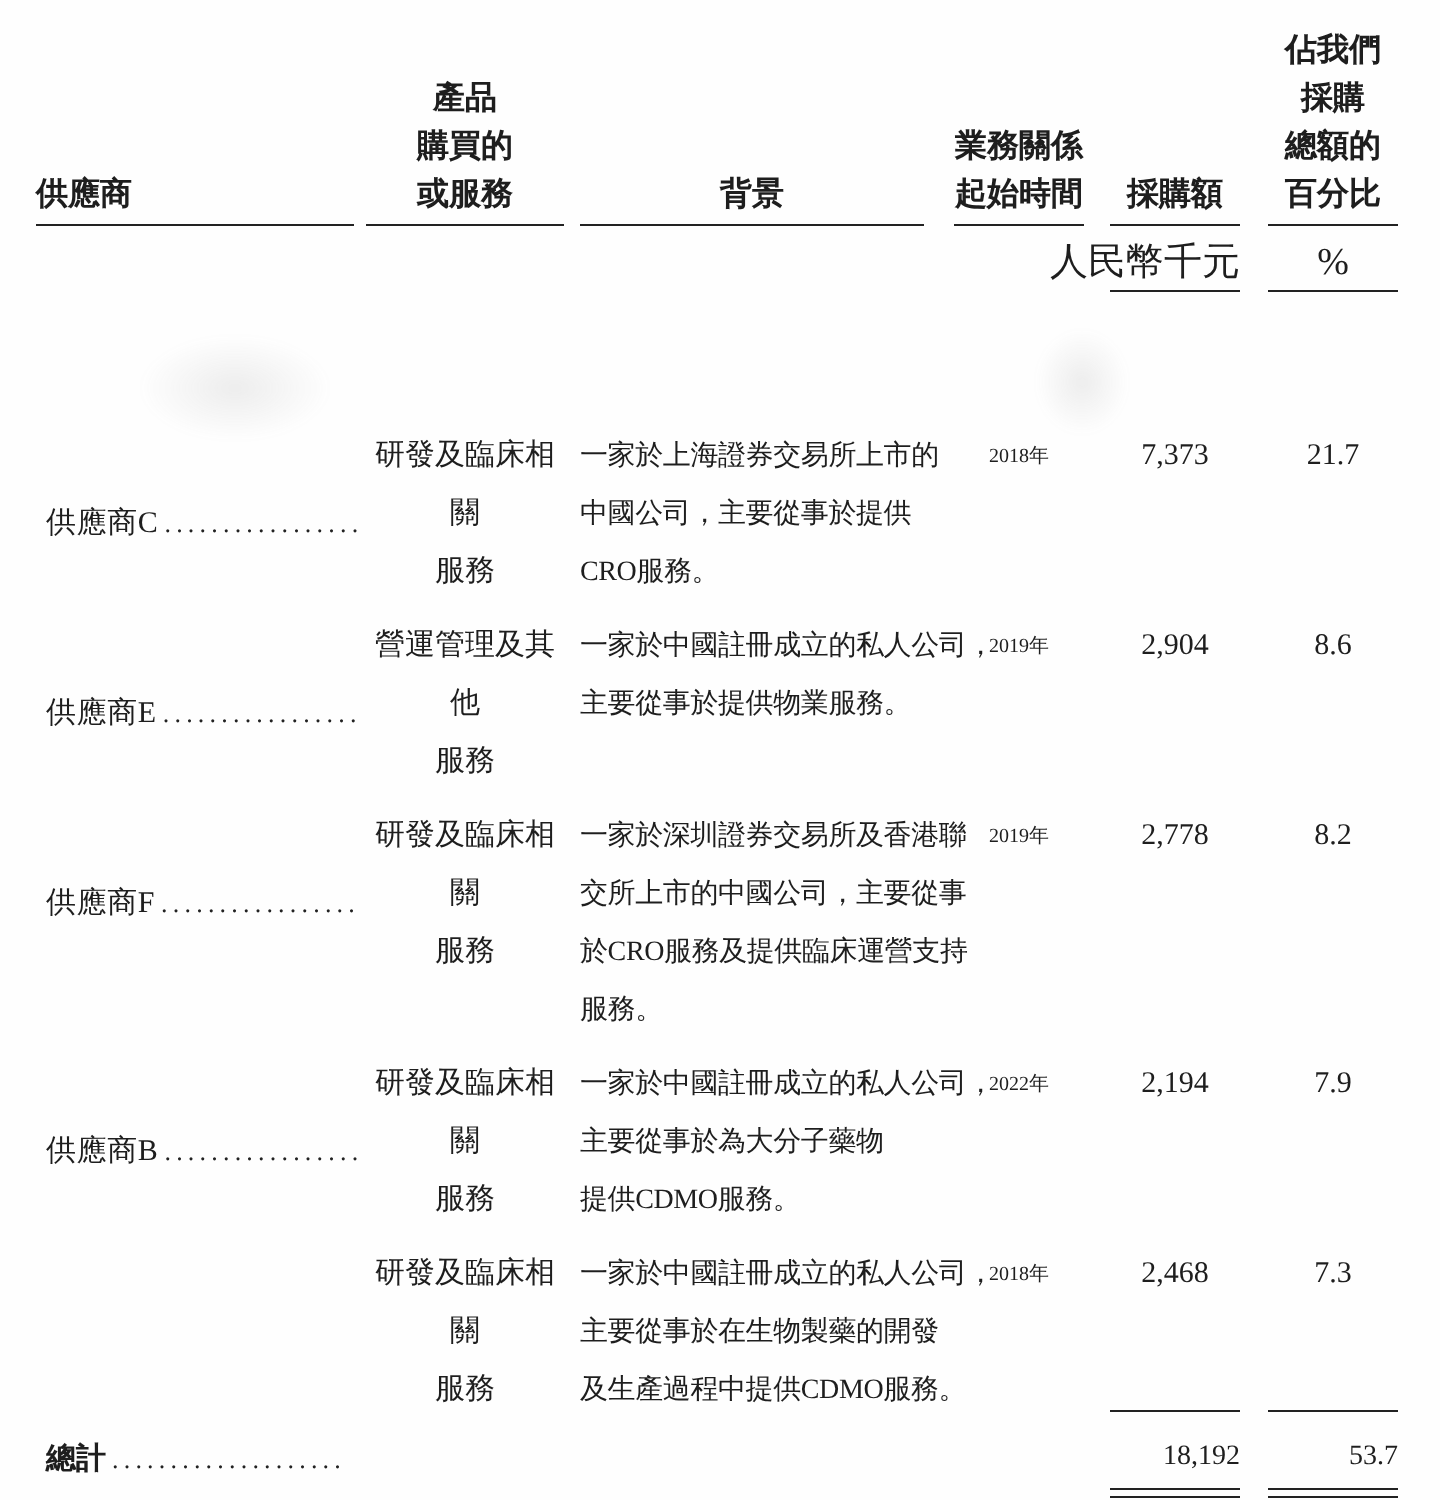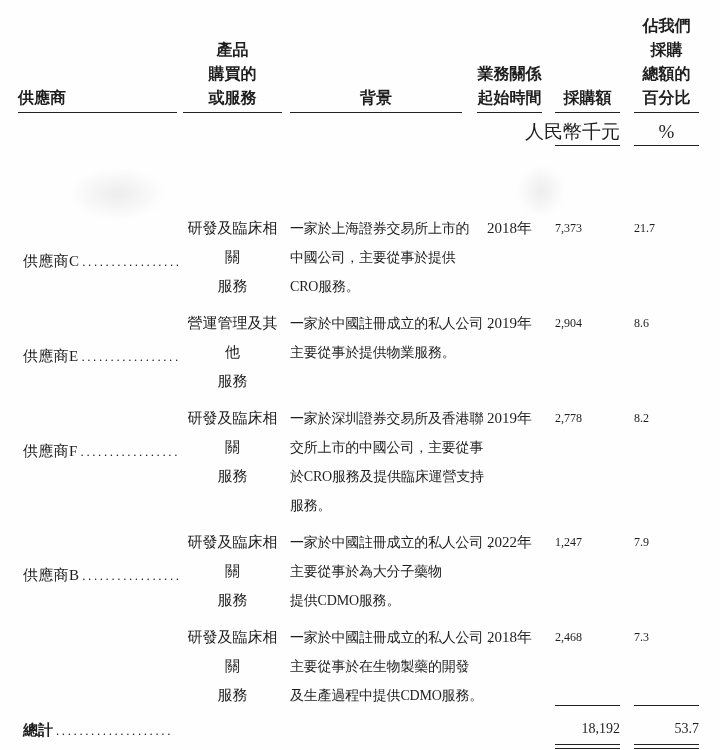--- a/index.html
+++ b/index.html
@@ -55,22 +55,22 @@
     letter-spacing:2.6px;
     padding-left:3px;
     color:#222;
   }
   .trow .c2{font-size:15px;line-height:29px;text-align:center;}
   .trow .c3{
     font-size:14px;line-height:29px;text-align:left;
     letter-spacing:-0.2px;
   }
   .trow .c3 .tl{padding-left:13px;text-indent:-13px;white-space:nowrap;}
-  .trow .c4{font-size:15px;line-height:29px;text-align:center;white-space:nowrap;}
-  .trow .c5,.trow .c6{font-size:12px;line-height:29px;text-align:left;white-space:nowrap;}
+  .trow .c4{font-size:10px;line-height:29px;text-align:center;white-space:nowrap;}
+  .trow .c5,.trow .c6{font-size:15px;line-height:29px;text-align:center;white-space:nowrap;}
 
   
   .totalblock{margin-top:-13px;}
   .rule-top{border-top:1.2px solid #222;height:0;}
   .tnum{
     font-size:14px;line-height:22px;text-align:right;
     padding-top:12px;padding-bottom:4px;white-space:nowrap;
   }
   .double-rule{height:3px;border-top:1.3px solid #222;border-bottom:1.3px solid #222;}
   .total-label{
@@ -185,21 +185,21 @@
       <div class="c2">
         <div>研發及臨床相關</div>
         <div>服務</div>
       </div>
       <div class="c3">
         <div class="tl">一家於中國註冊成立的私人公司，</div>
         <div class="tl">主要從事於為大分子藥物</div>
         <div class="tl">提供CDMO服務。</div>
       </div>
       <div class="c4">2022年</div>
-      <div class="c5">1,247</div>
+      <div class="c5">2,194</div>
       <div class="c6">7.9</div>
     </div>
 
     <div class="grid trow">
       <div class="c2">
         <div>研發及臨床相關</div>
         <div>服務</div>
       </div>
       <div class="c3">
         <div class="tl">一家於中國註冊成立的私人公司，</div>

